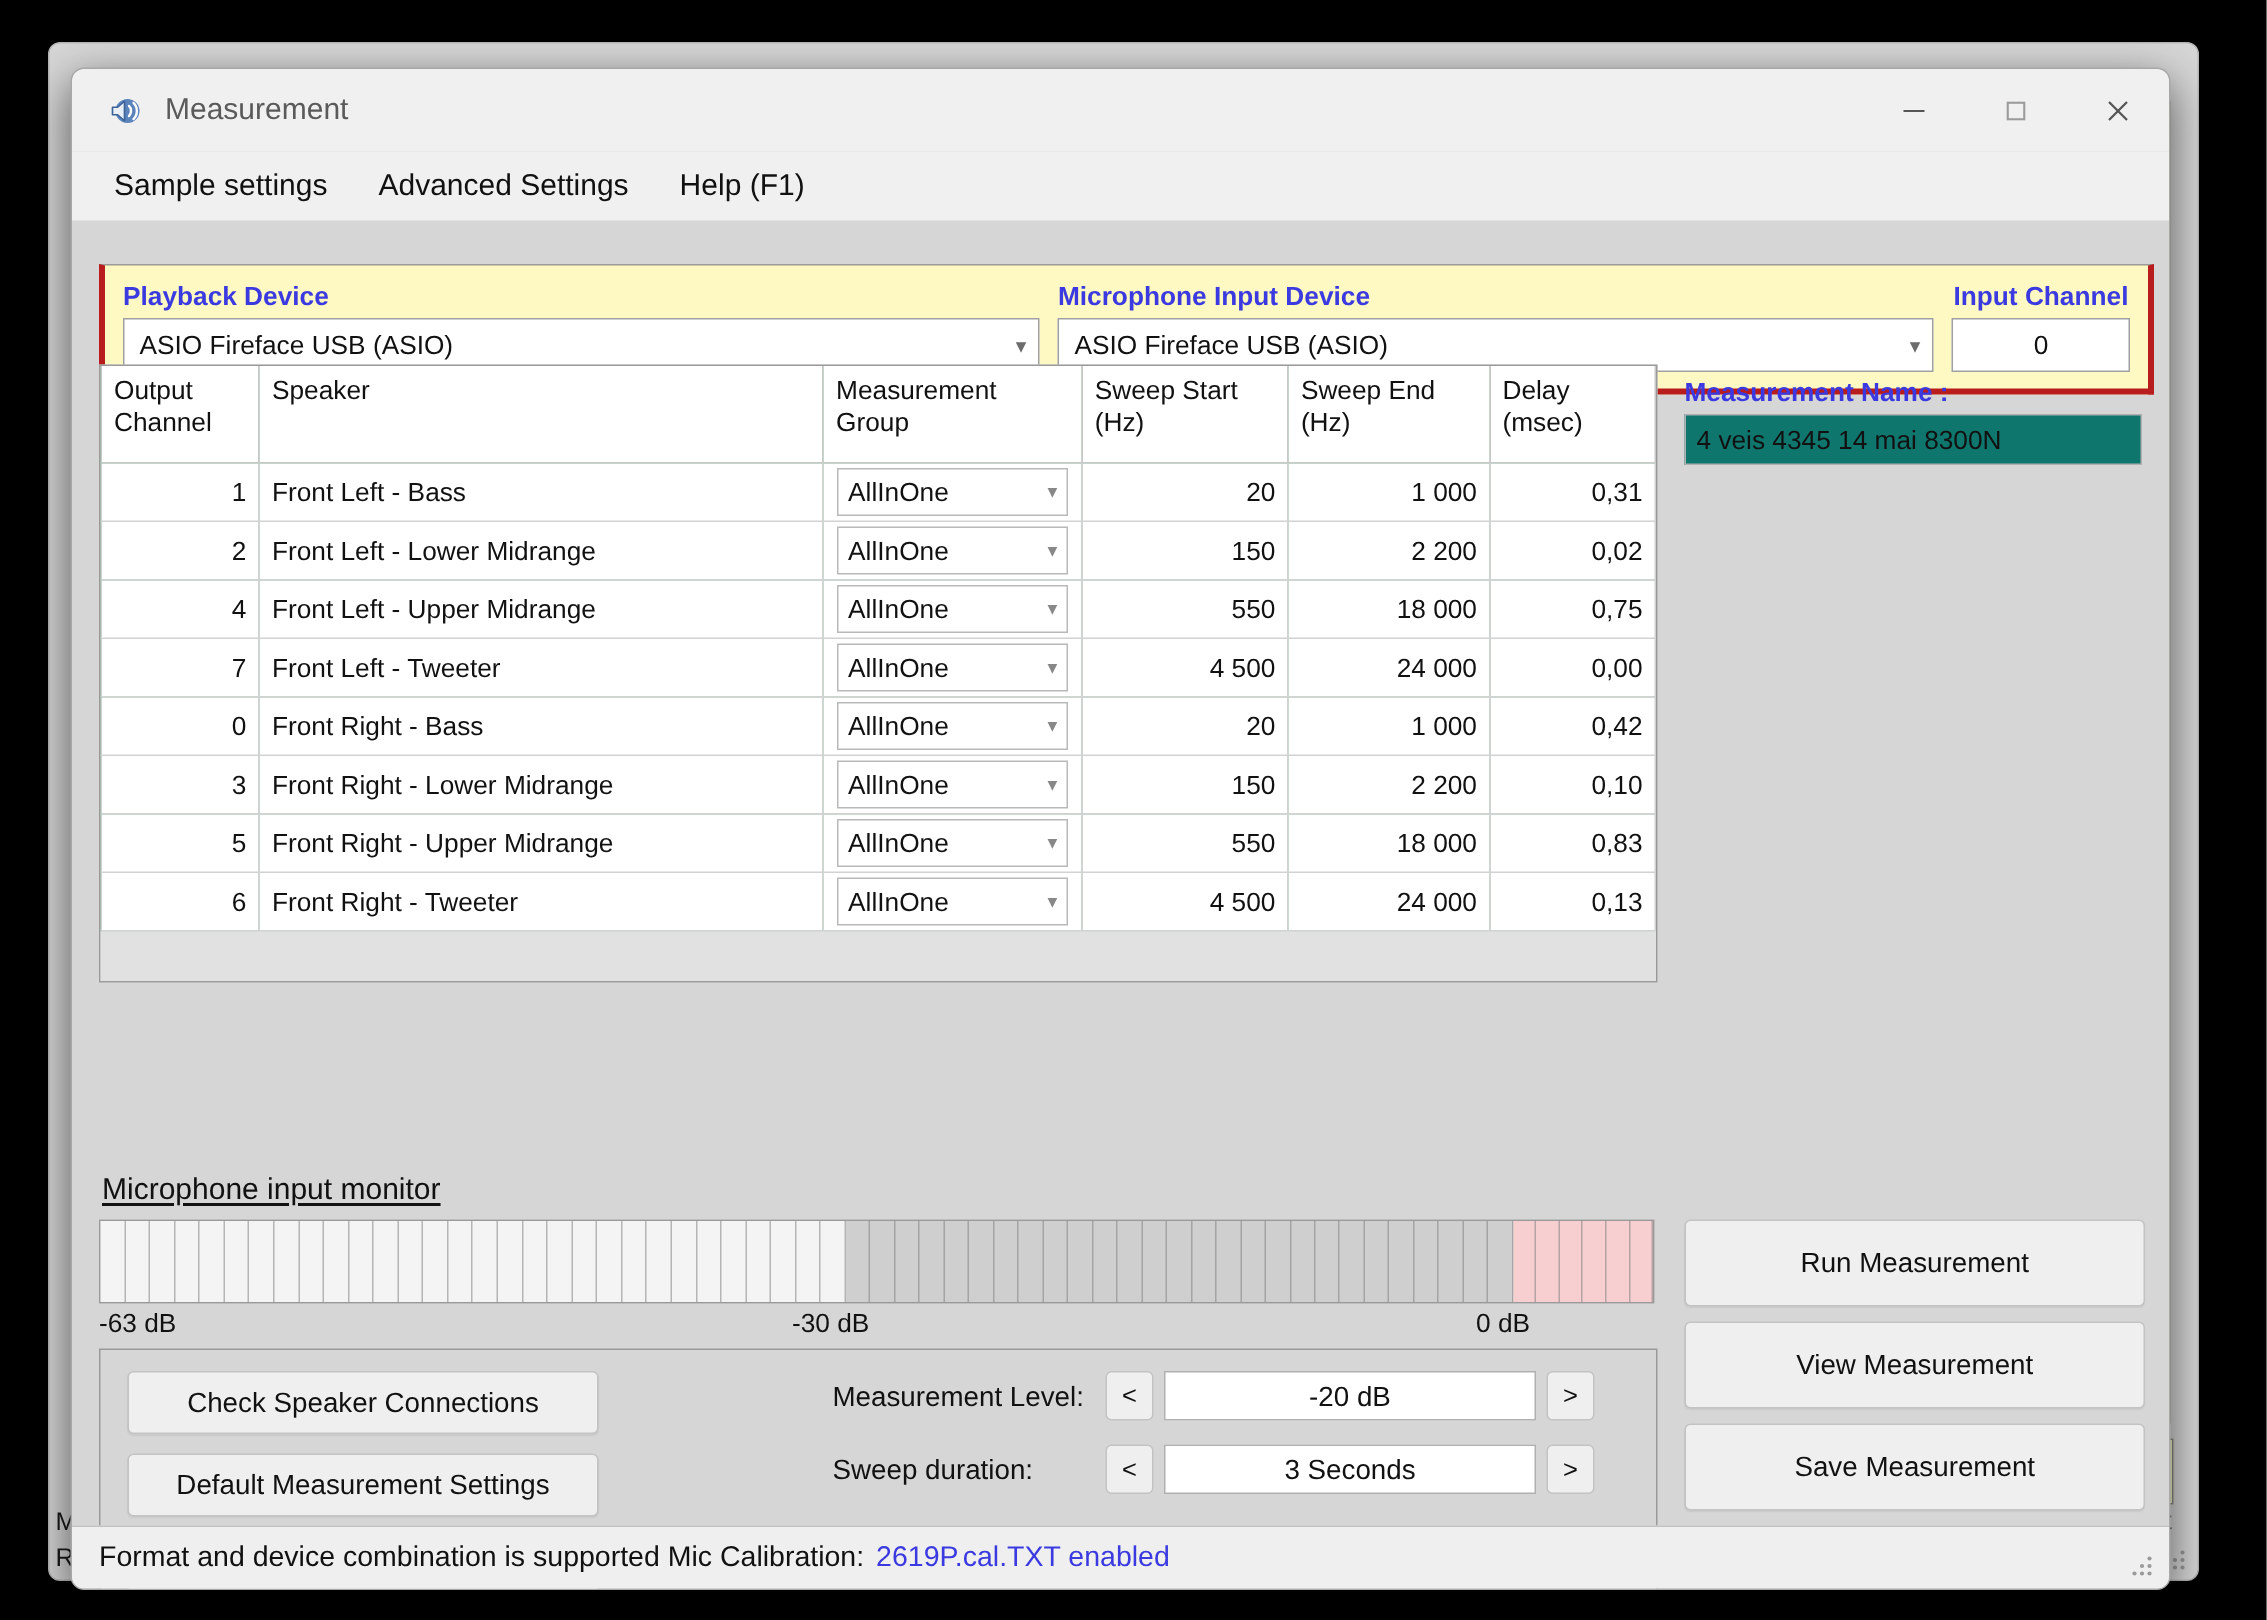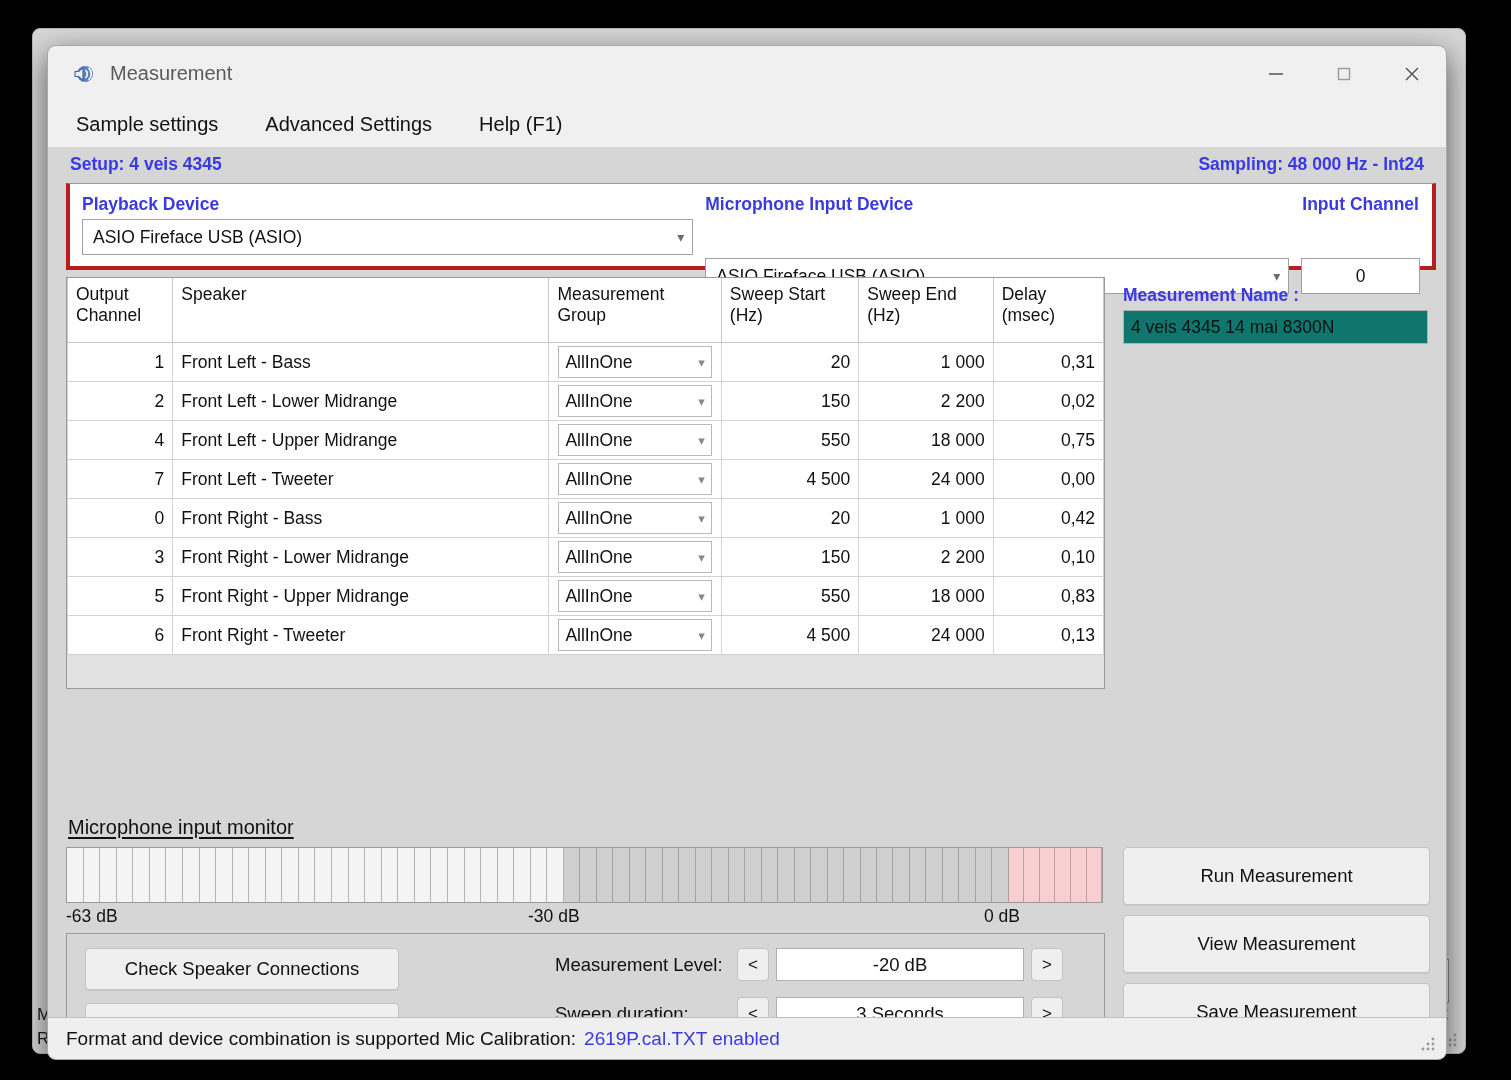--- a/index.html
+++ b/index.html
@@ -33,33 +33,33 @@
   .titlebar{
     height:55px;background:#f0f0f0;
     border-top-left-radius:8px;border-top-right-radius:8px;
     display:flex;align-items:center;position:relative;flex:0 0 auto;
   }
   .title-icon{margin-left:24px;width:24px;height:24px;display:block;}
   .title-text{margin-left:14px;font-size:20px;color:#5a5a5a;}
   .win-btns{position:absolute;right:0;top:0;height:55px;display:flex;}
   .win-btn{width:68px;height:55px;display:flex;align-items:center;justify-content:center;
            color:#4a4a4a;}
-  .menubar{height:46px;background:#f0f0f0;display:flex;align-items:center;flex:0 0 auto;gap:13px;}
+  .menubar{height:46px;background:#f0f0f0;display:flex;align-items:center;flex:0 0 auto;}
   .menu-item{font-size:20px;color:#111;padding:3px 10px;margin-left:14px;}
   .menu-item:first-child{margin-left:18px;}
   .setup-row{
     height:34px;background:#d6d6d6;display:flex;align-items:center;
     justify-content:space-between;padding:0 22px;flex:0 0 auto;
   }
   .setup-label{font-size:17.5px;color:#3a3ae0;font-weight:bold;}
   .sampling-label{font-size:17.5px;color:#3a3ae0;font-weight:bold;}
   .body{flex:1 1 auto;position:relative;padding:0 18px;}
   .groupbox{
     border:4px solid #b91c1c;border-top:1px solid #9a9a9a;
-    background:#ffffff;position:relative;
+    background:#fef9c3;position:relative;margin-top:27px;
   }
   
   .device-row{display:flex;gap:12px;padding:10px 12px 8px 12px;}
   .field{display:flex;flex-direction:column;}
   .field-label{font-size:17.5px;color:#3a3ae0;font-weight:bold;margin-bottom:4px;}
   .field-label.center{text-align:center;}
   .combo{
     height:34px;background:#fff;border:1px solid #a0a0a0;
     display:flex;align-items:center;justify-content:space-between;
     padding:0 8px 0 10px;font-size:17.5px;color:#111;
@@ -220,37 +220,33 @@
       </div>
     </div>
   </div>
 
   <div class="menubar">
     <div class="menu-item">Sample settings</div>
     <div class="menu-item">Advanced Settings</div>
     <div class="menu-item">Help (F1)</div>
   </div>
 
-  <div class="setup-row">
-    <div class="setup-label">Setup: 4 veis 4345</div>
-    <div class="sampling-label">Sampling: 48 000 Hz - Int24</div>
-  </div>
 
   <div class="body">
 
     <div class="groupbox" style="position:absolute;left:18px;top:2px;width:1362px;height:82px;">
       <div class="device-row">
         <div class="field" style="width:628px;">
           <div class="field-label">Playback Device</div>
           <div class="combo">
             <span>ASIO Fireface USB (ASIO)</span>
             <span class="chev">▾</span>
           </div>
         </div>
-        <div class="field" style="width:600px;gap:39px;">
+        <div class="field" style="width:600px;">
           <div class="field-label">Microphone Input Device</div>
           <div class="combo">
             <span>ASIO Fireface USB (ASIO)</span>
             <span class="chev">▾</span>
           </div>
         </div>
         <div class="field" style="width:122px;justify-content:space-between;">
           <div class="field-label center">Input Channel</div>
           <div class="numbox">0</div>
         </div>

